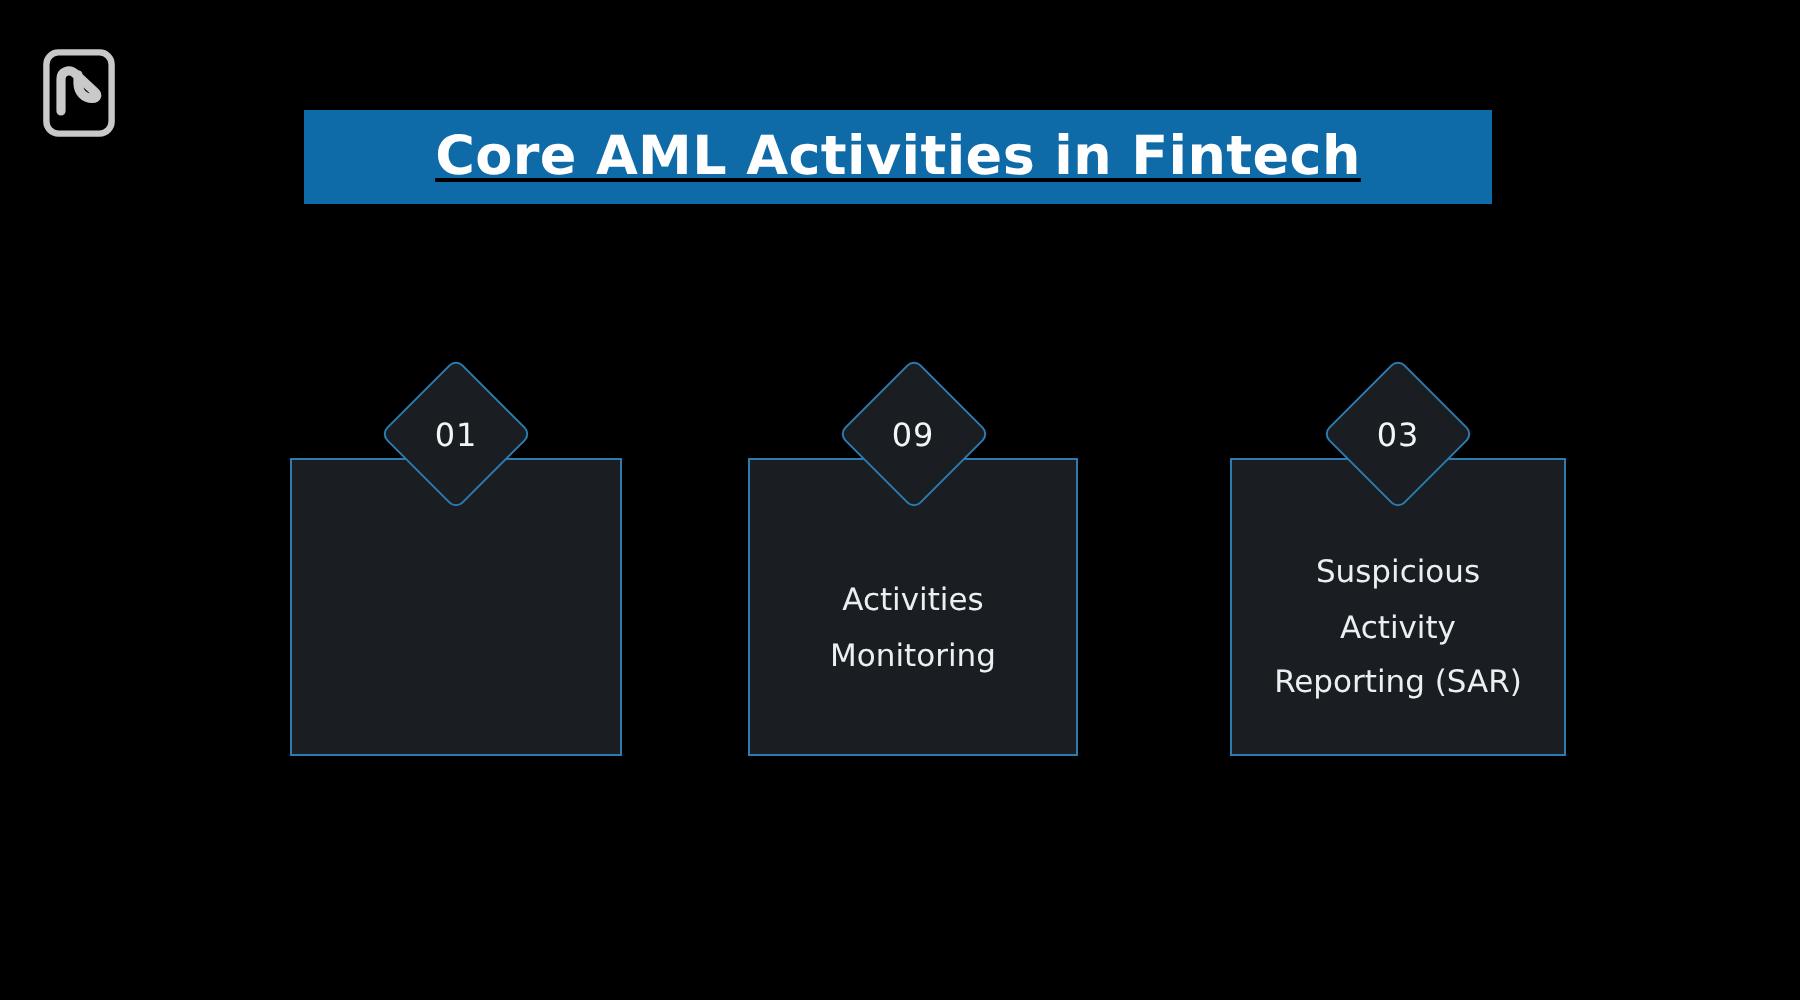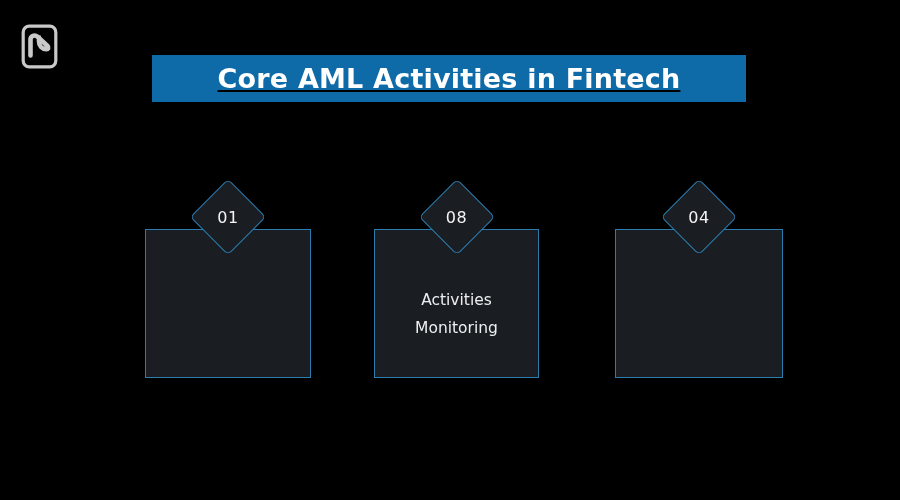--- a/index.html
+++ b/index.html
@@ -138,27 +138,30 @@
     <div class="card-wrap" style="left:117px;width:166px;margin-left:28px;">
       <div class="card-box">
         <div class="diamond"></div>
         <div class="diamond-num">01</div>
       </div>
     </div>
 
     <div class="card-wrap" style="left:374px;width:165px;">
       <div class="card-box">
         <div class="diamond"></div>
-        <div class="diamond-num">08</div>
+        <div class="diamond-num">09</div>
         <div class="card-label">Activities
 Monitoring</div>
       </div>
     </div>
 
     <div class="card-wrap" style="left:615px;width:168px;">
       <div class="card-box">
         <div class="diamond"></div>
-        <div class="diamond-num">04</div>
+        <div class="diamond-num">03</div>
+        <div class="card-label">Suspicious
+Activity
+Reporting (SAR)</div>
       </div>
     </div>
 
   </div>
 </div>
 
 </body></html>

